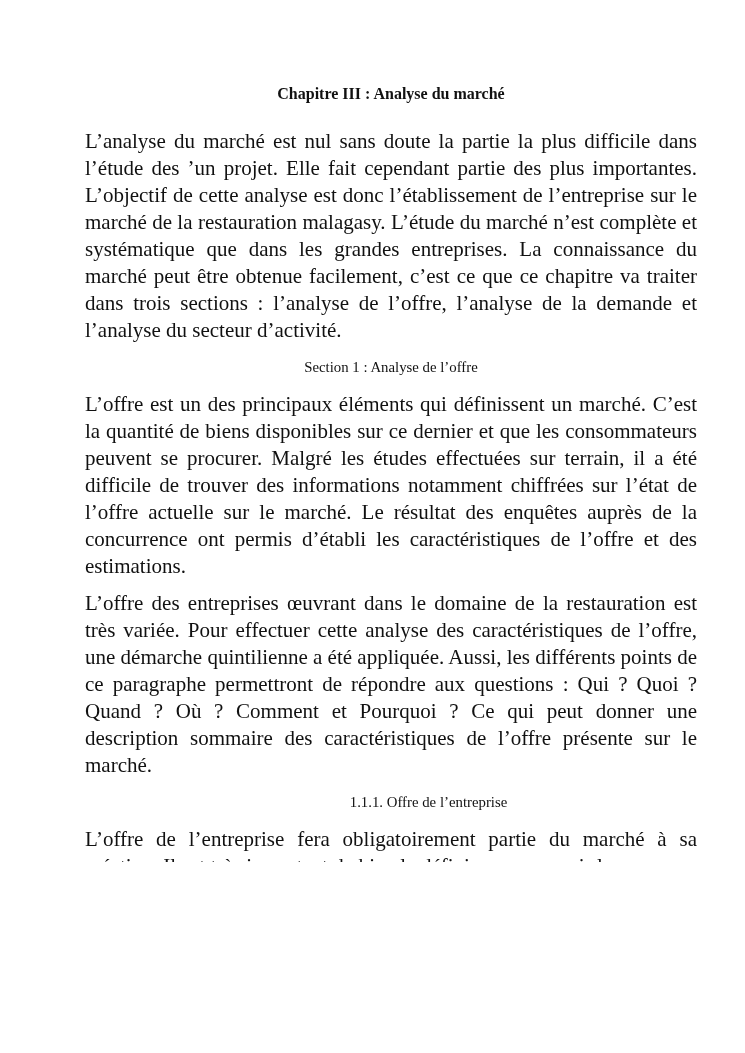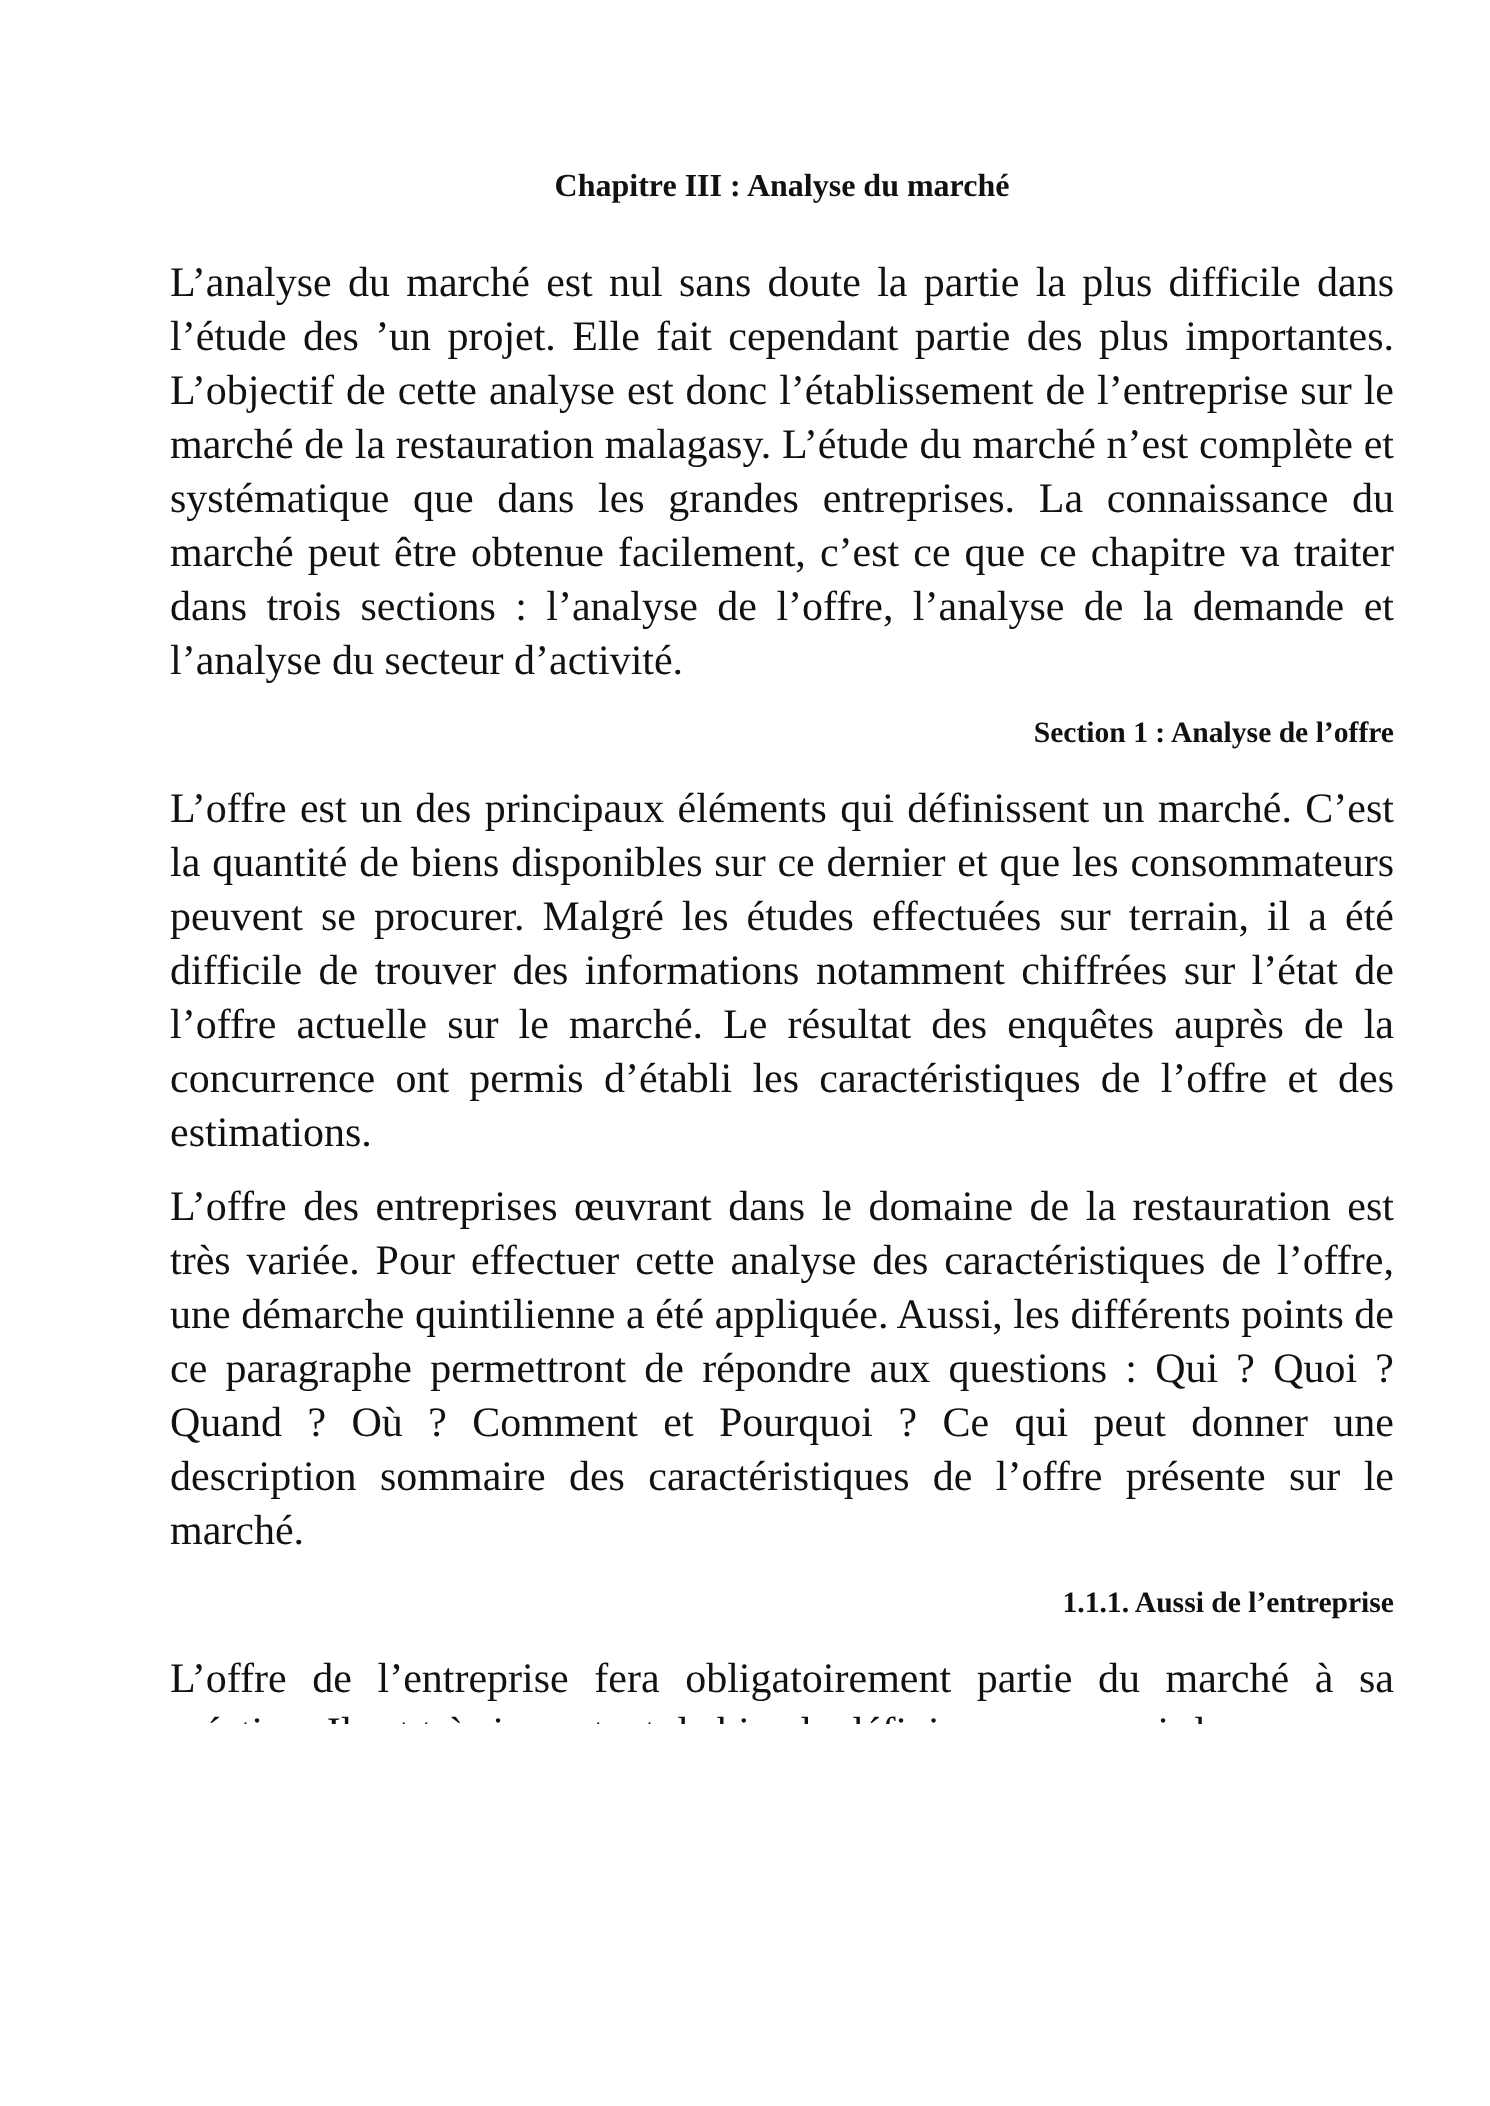--- a/index.html
+++ b/index.html
@@ -26,24 +26,24 @@
     margin: 0 0 21px 0;
   }
   .body-para {
     font-size: 21px;
     line-height: 27px;
     text-align: justify;
     margin: 0 0 10px 0;
   }
   .heading {
     font-size: 14.8px;
-    font-weight: bold;
+    font-weight: normal;
     line-height: 27px;
     margin: 0 0 10px 0;
-    text-align: right;
+    text-align: center;
   }
   .heading-indented {
     padding-left: 75px;
   }
   .page-number {
     position: absolute;
     top: 968px;
     left: 0;
     width: 745px;
     text-align: left;
@@ -61,19 +61,19 @@
 
   <p class="body-para">L’analyse du marché est nul sans doute la partie la plus difficile dans l’étude des ’un projet. Elle fait cependant partie des plus importantes. L’objectif de cette analyse est donc l’établissement de l’entreprise sur le marché de la restauration malagasy. L’étude du marché n’est complète et systématique que dans les grandes entreprises. La connaissance du marché peut être obtenue facilement, c’est ce que ce chapitre va traiter dans trois sections : l’analyse de l’offre, l’analyse de la demande et l’analyse du secteur d’activité.</p>
 
   <p class="heading">Section 1 : Analyse de l’offre</p>
 
   <p class="body-para">L’offre est un des principaux éléments qui définissent un marché. C’est la quantité de biens disponibles sur ce dernier et que les consommateurs peuvent se procurer. Malgré les études effectuées sur terrain, il a été difficile de trouver des informations notamment chiffrées sur l’état de l’offre actuelle sur le marché. Le résultat des enquêtes auprès de la concurrence ont permis d’établi les caractéristiques de l’offre et des estimations.</p>
 
 
   <p class="body-para">L’offre des entreprises œuvrant dans le domaine de la restauration est très variée. Pour effectuer cette analyse des caractéristiques de l’offre, une démarche quintilienne a été appliquée. Aussi, les différents points de ce paragraphe permettront de répondre aux questions : Qui ? Quoi ? Quand ? Où ? Comment et Pourquoi ? Ce qui peut donner une description sommaire des caractéristiques de l’offre présente sur le marché.</p>
 
-  <p class="heading heading-indented">1.1.1. Aussi de l’entreprise</p>
+  <p class="heading heading-indented">1.1.1. Offre de l’entreprise</p>
 
   <p class="body-para">L’offre de l’entreprise fera obligatoirement partie du marché à sa création. Il est très important de bien la définir pour pouvoir la comparer à celle de la concurrence. Les caractéristiques de l’offre de l’entreprise sont présentées dans le tableau suivant. Toutefois, elles seront détaillées plus amplement dans le chapitre sur les stratégies marketing.</p>
 
   <div class="page-number">33</div>
 
 </div>
 
 </body></html>

